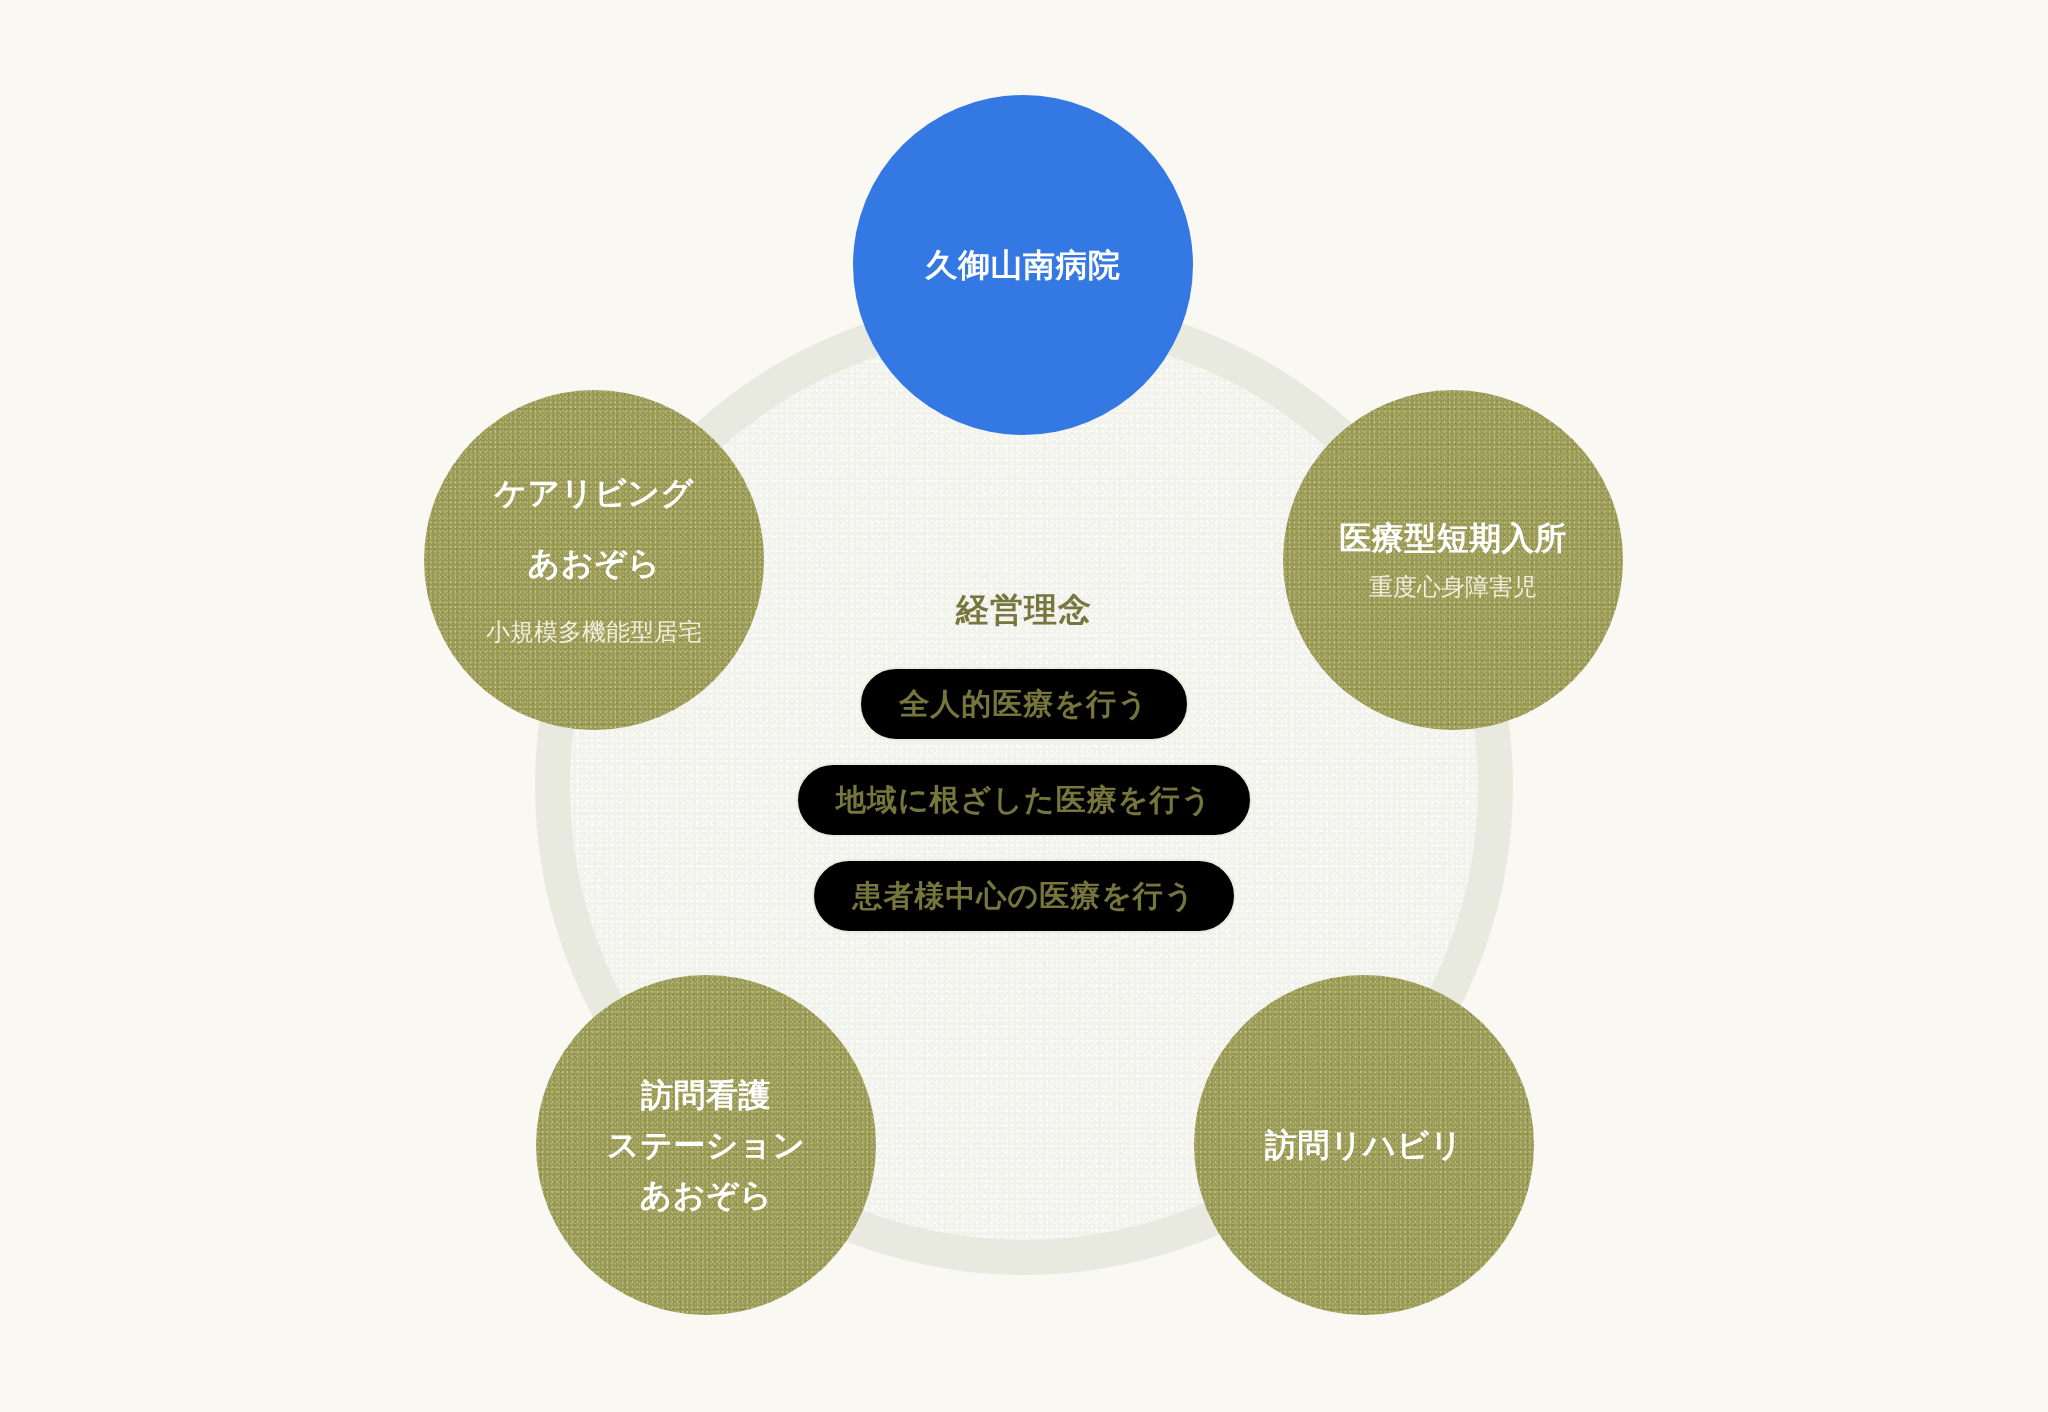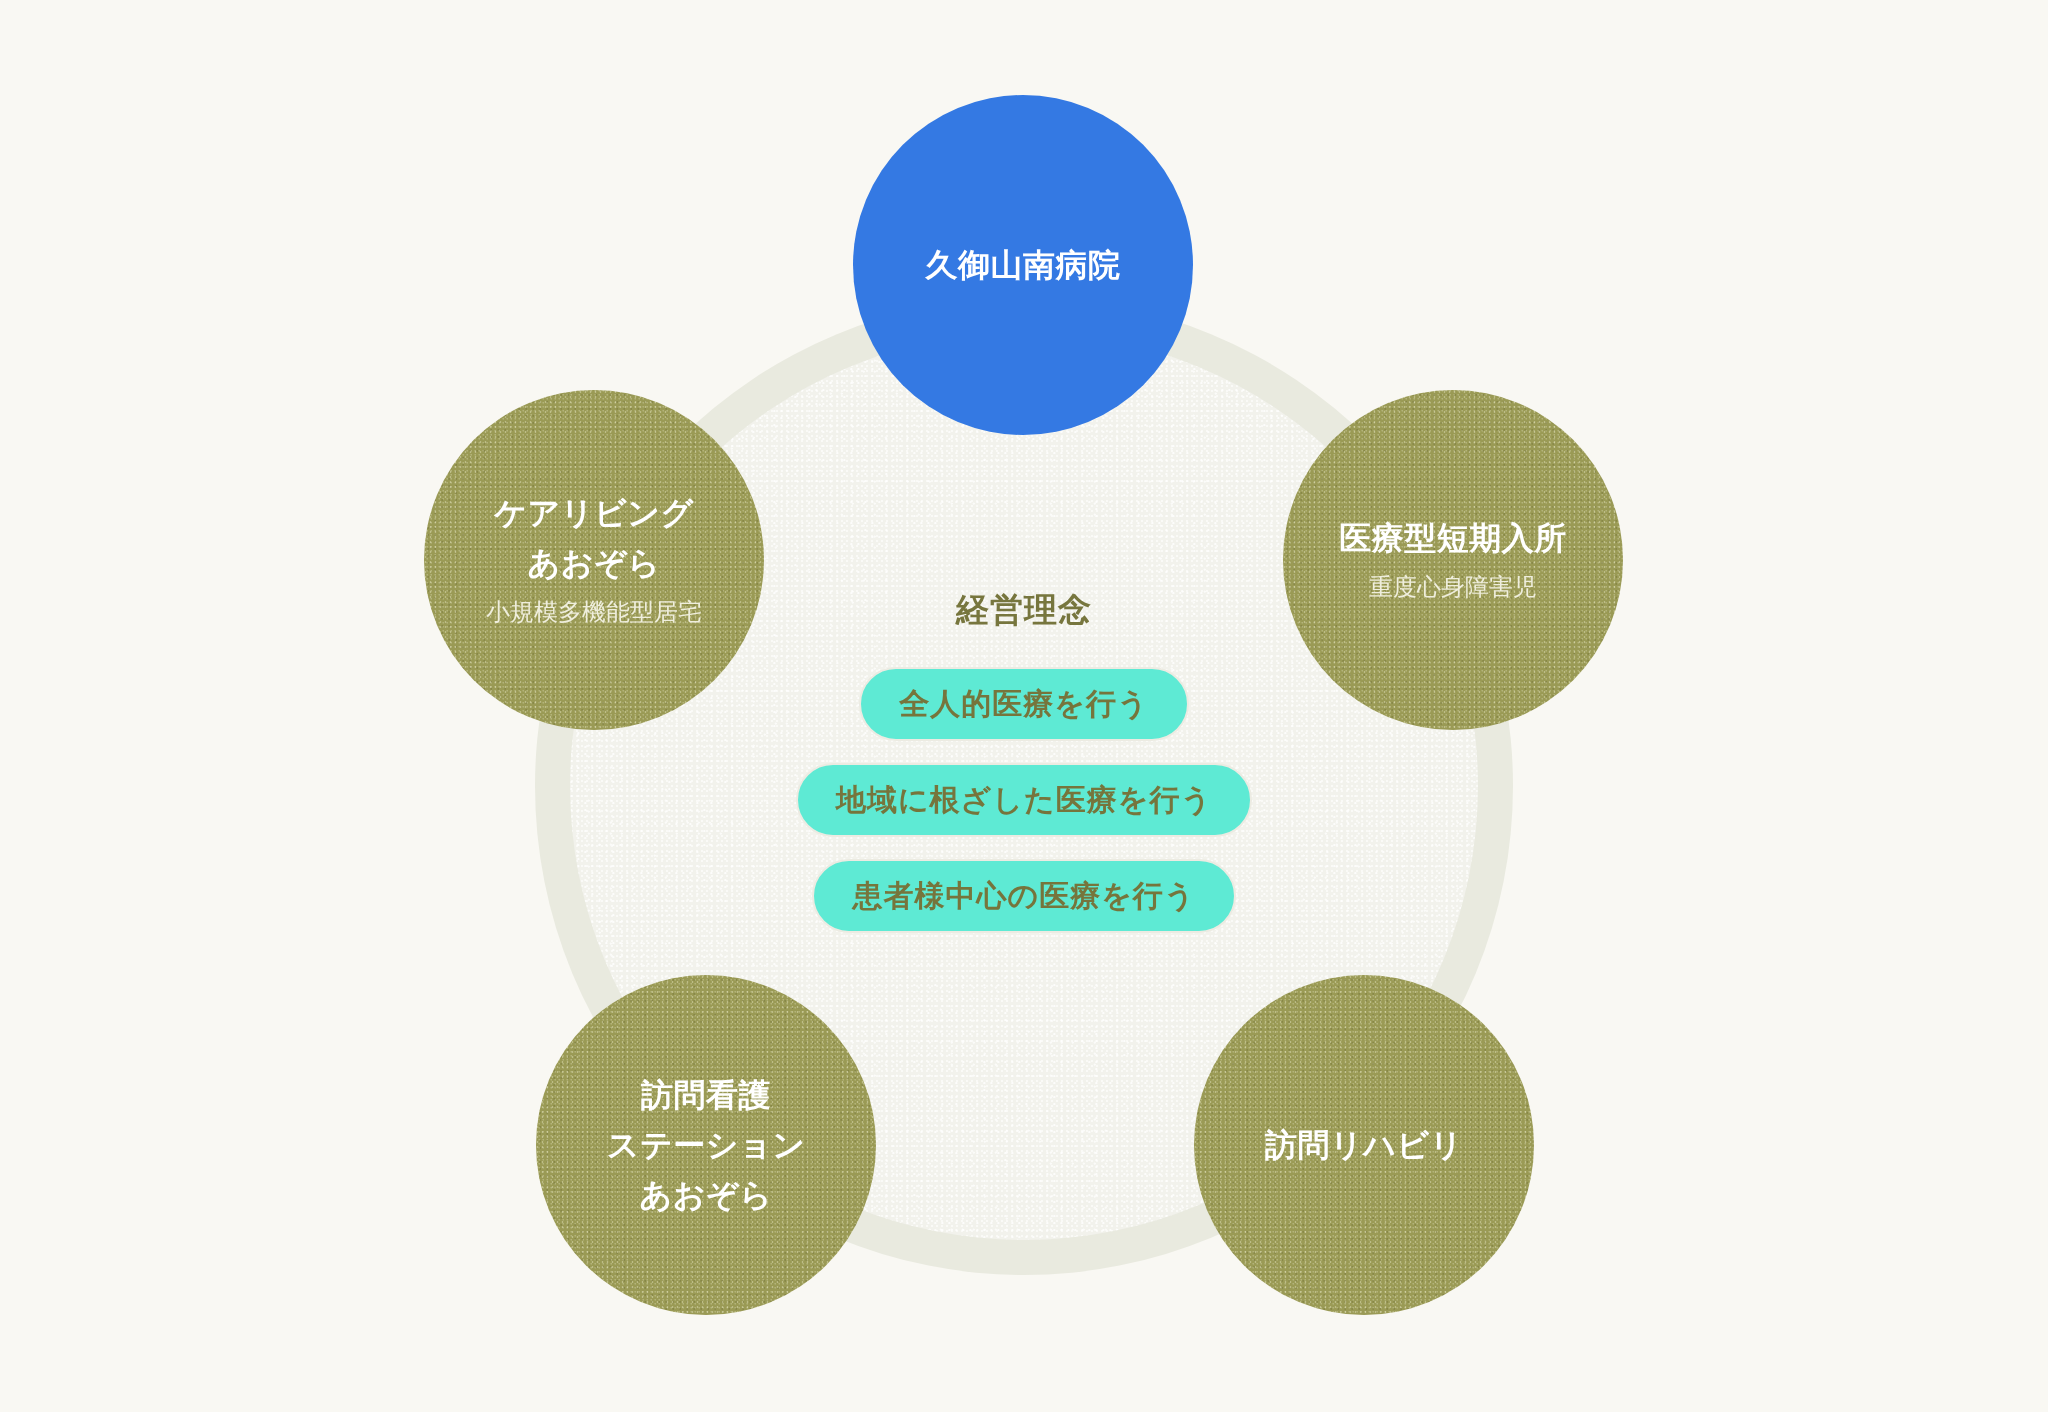--- a/index.html
+++ b/index.html
@@ -57,21 +57,21 @@
   .philosophy-heading {
     font-size: 33px;
     font-weight: bold;
     color: #77763E;
     line-height: 50px;
     height: 50px;
     margin-bottom: 32px;
     letter-spacing: 1px;
   }
   .pill {
-    background: #5eead4;
+    background: #000000;
     border: 2px solid #ECEBE2;
     border-radius: 40px;
     height: 74px;
     box-sizing: border-box;
     display: flex;
     align-items: center;
     justify-content: center;
     padding: 0 38px;
     font-size: 30px;
     font-weight: bold;
@@ -116,21 +116,21 @@
   }
   .node-sub {
     font-size: 24px;
     line-height: 40px;
     color: #EFEEDD;
     white-space: nowrap;
     margin-top: 4px;
   }
 
   .node-top { left: 853px; top: 95px; }
-  .node-left { left: 424px; top: 390px; }
+  .node-left { left: 424px; top: 390px; gap: 20px; }
   .node-right { left: 1283px; top: 390px; }
   .node-bottom-left { left: 536px; top: 975px; }
   .node-bottom-right { left: 1194px; top: 975px; align-items: center; }
 </style>
 </head>
 <body>
 
 <div class="stage">
 
   <div class="outer-ring">

